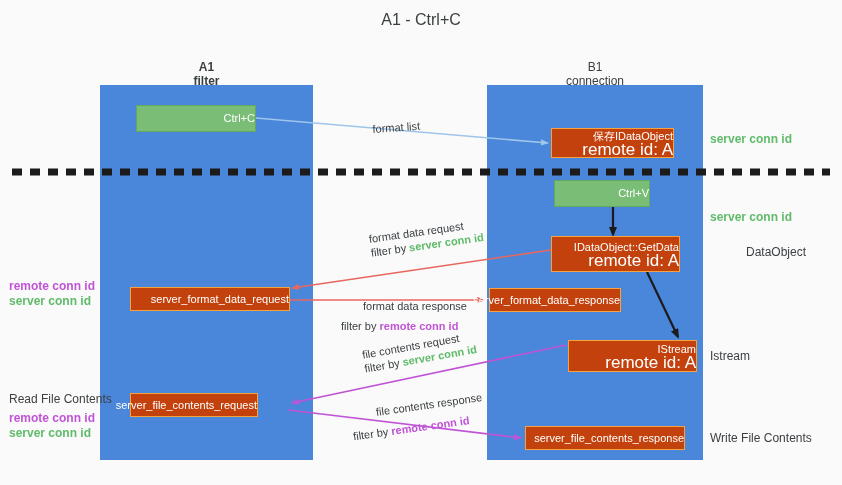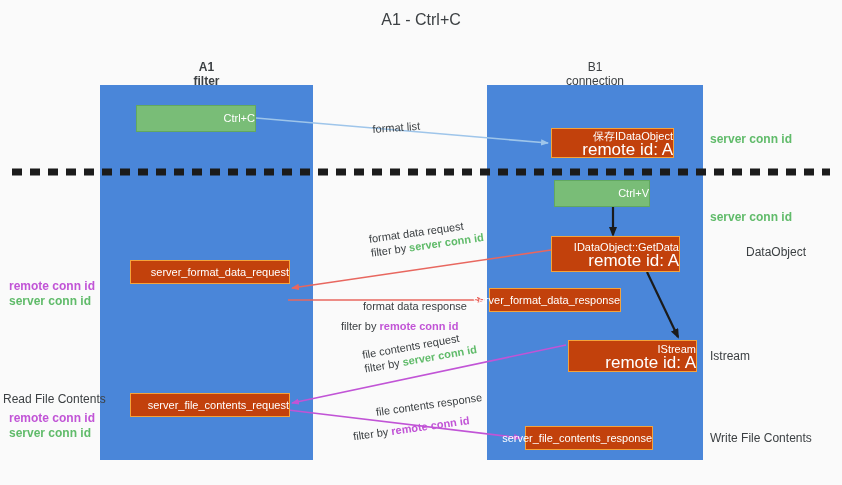--- a/index.html
+++ b/index.html
@@ -120,38 +120,38 @@
 
   <div class="abs box green" style="left:554px;top:180px;width:96px;height:27px;">
     <span>Ctrl+V</span>
   </div>
 
   <div class="abs box orange" style="left:551px;top:236px;width:129px;height:36px;">
     <span>IDataObject::GetData</span>
     <span class="l2">remote id: A</span>
   </div>
 
-  <div class="abs box orange" style="left:130px;top:260px;width:160px;height:24px;">
+  <div class="abs box orange" style="left:130px;top:287px;width:160px;height:24px;">
     <span>server_format_data_request</span>
   </div>
 
   <div class="abs box orange" style="left:489px;top:288px;width:132px;height:24px;">
     <span>server_format_data_response</span>
   </div>
 
   <div class="abs box orange" style="left:568px;top:340px;width:129px;height:32px;">
     <span>IStream</span>
     <span class="l2">remote id: A</span>
   </div>
 
-  <div class="abs box orange" style="left:130px;top:393px;width:160px;height:24px;">
+  <div class="abs box orange" style="left:130px;top:393px;width:128px;height:24px;">
     <span>server_file_contents_request</span>
   </div>
 
-  <div class="abs box orange" style="left:525px;top:426px;width:128px;height:24px;">
+  <div class="abs box orange" style="left:525px;top:426px;width:160px;height:24px;">
     <span>server_file_contents_response</span>
   </div>
 
   <div class="abs edge rot-up" style="left:372px;top:122px;transform:rotate(-4deg);">
     <span>format list</span>
   </div>
 
   <div class="abs edge rot-up" style="left:368px;top:232px;transform:rotate(-8deg);">
     <div>format data request</div>
     <div>
@@ -188,20 +188,20 @@
 
   <div class="abs sidelabel" style="left:710px;top:349px;">Istream</div>
 
   <div class="abs sidelabel" style="left:710px;top:431px;">Write File Contents</div>
 
   <div class="abs" style="left:9px;top:279px;">
     <div class="lbl-bold purple-t">remote conn id</div>
     <div class="lbl-bold green-t">server conn id</div>
   </div>
 
-  <div class="abs sidelabel" style="left:3px;top:392px;">Read File Contents</div>
+  <div class="abs sidelabel" style="left:9px;top:392px;">Read File Contents</div>
 
   <div class="abs" style="left:9px;top:411px;">
     <div class="lbl-bold purple-t">remote conn id</div>
     <div class="lbl-bold green-t">server conn id</div>
   </div>
 
 </div>
 
 </body></html>

